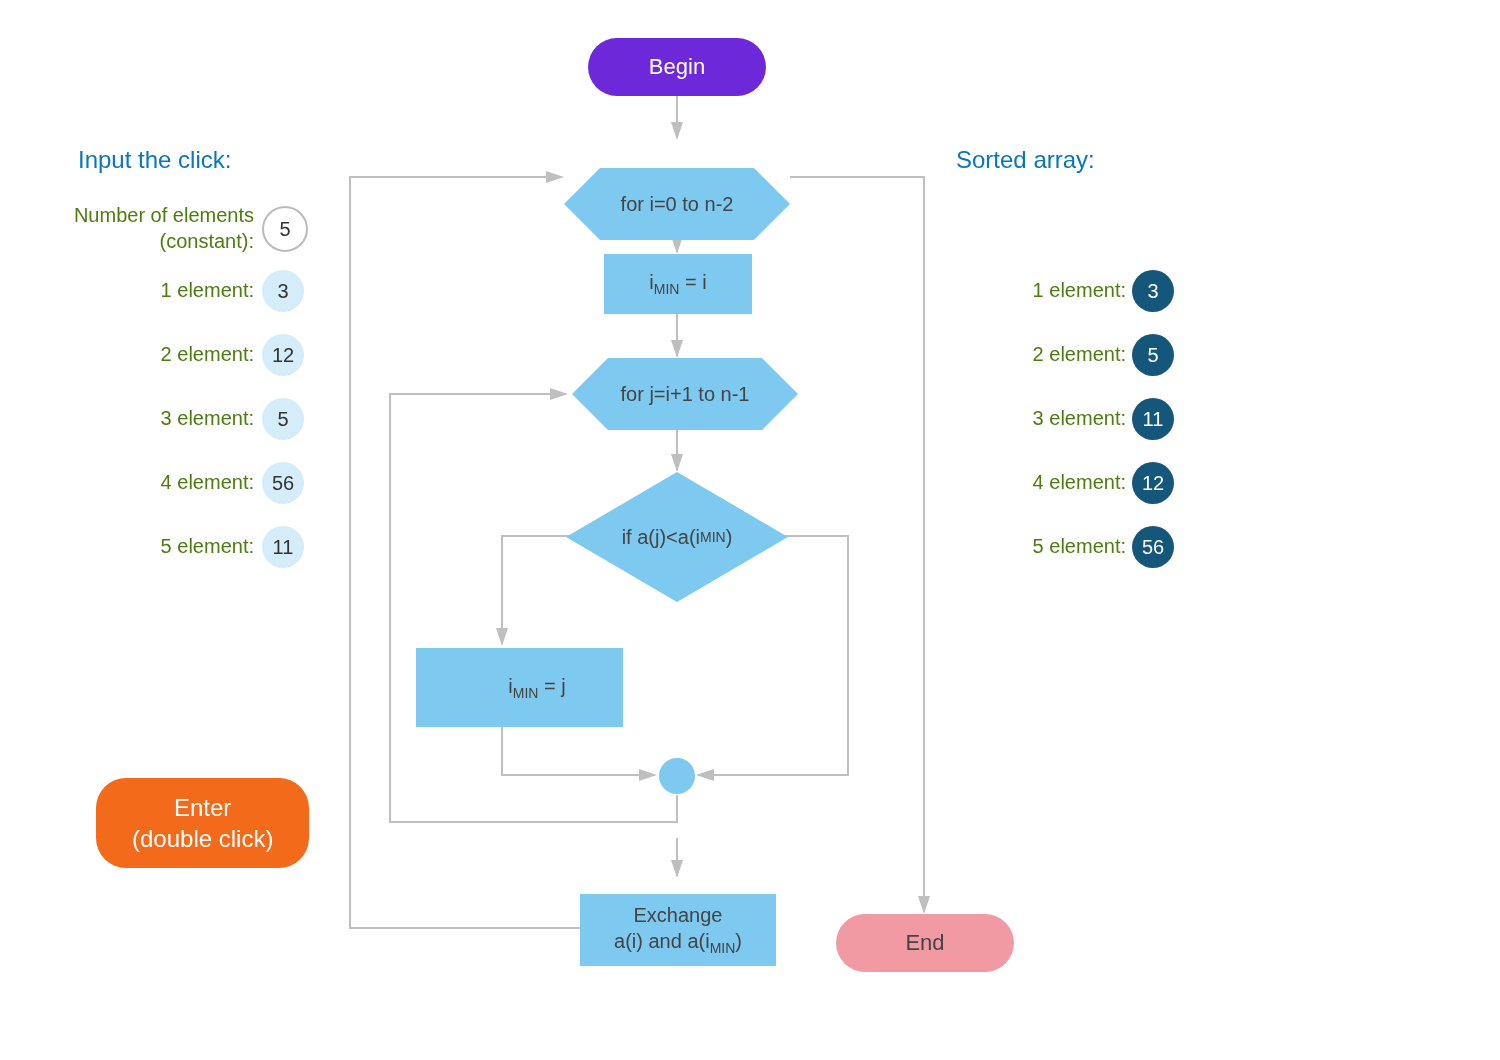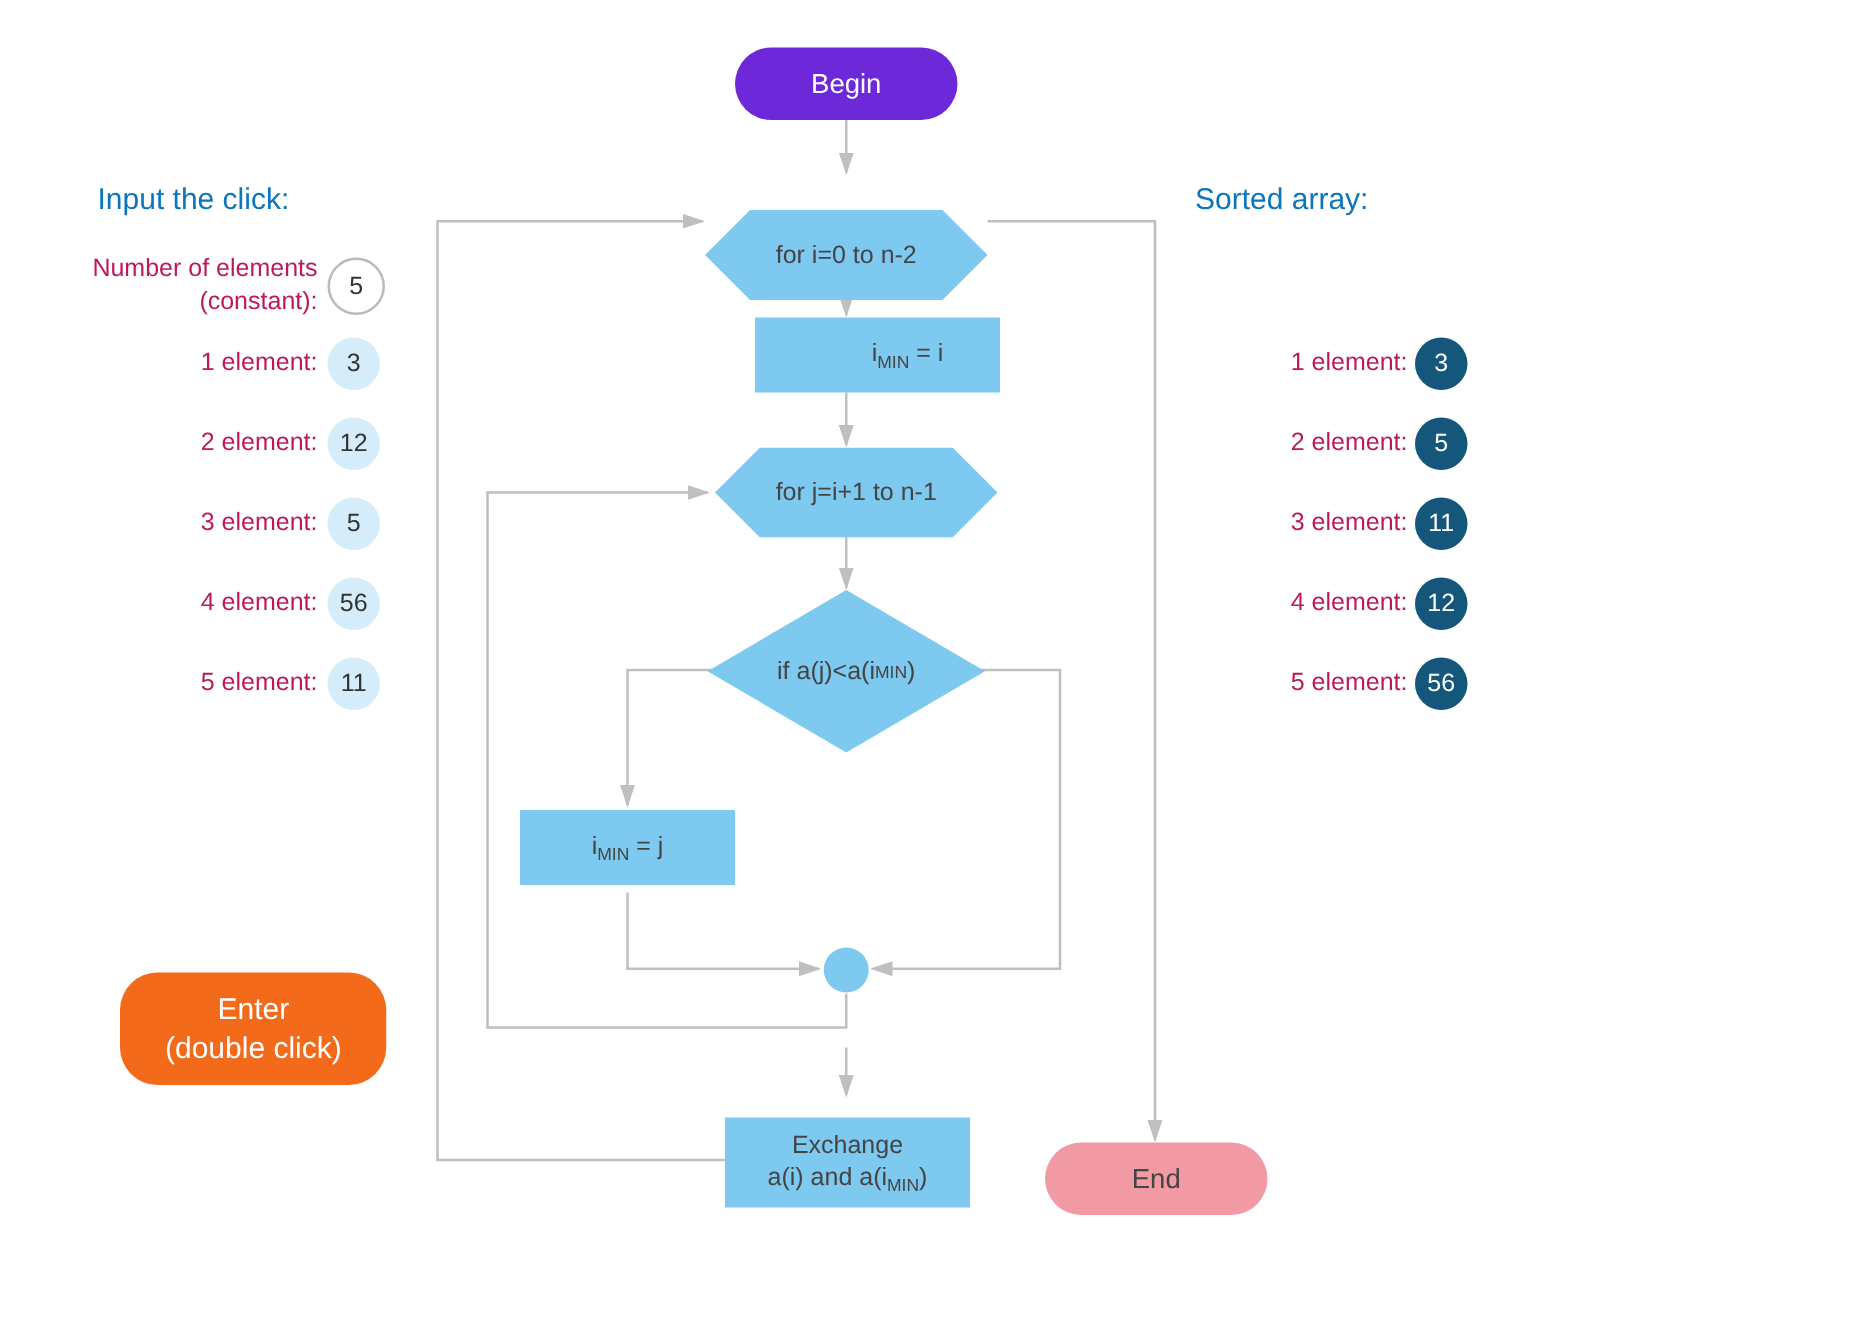--- a/index.html
+++ b/index.html
@@ -11,21 +11,21 @@
     height: 1060px;
     position: relative;
     box-sizing: border-box;
   }
   .title {
     color: #0a76bb;
     font-size: 24px;
     position: absolute;
   }
   .label {
-    color: #be185d;
+    color: #4d7c0f;
     font-size: 20px;
     text-align: right;
     position: absolute;
   }
   .circle {
     width: 42px;
     height: 42px;
     border-radius: 50%;
     display: flex;
     align-items: center;
@@ -203,39 +203,39 @@
 
 <div class="terminator green" style="left:588px; top:38px;">Begin</div>
 
 <div class="hexagon" style="left:564px; top:140px; width:226px; height:72px;margin-top:28px;">
   <svg class="hex-shape" viewBox="0 0 226 72" preserveAspectRatio="none">
       <polygon points="36,0 190,0 226,36 190,72 36,72 0,36" fill="#7ec9ef"></polygon>
     </svg>
   <div class="hex-label">for i=0 to n-2</div>
 </div>
 
-<div class="process" style="left:604px; top:254px; width:148px; height:60px;padding-left:48px;">
+<div class="process" style="left:604px; top:254px; width:148px; height:60px;">
   <span>i<sub>MIN</sub> = i</span>
 </div>
 
 <div class="hexagon" style="left:572px; top:358px; width:226px; height:72px;">
   <svg class="hex-shape" viewBox="0 0 226 72" preserveAspectRatio="none">
       <polygon points="36,0 190,0 226,36 190,72 36,72 0,36" fill="#7ec9ef"></polygon>
     </svg>
   <div class="hex-label">for j=i+1 to n-1</div>
 </div>
 
 <div class="diamond" style="left:566px; top:472px; width:222px; height:130px;text-align:right;">
   <svg viewBox="0 0 222 130" preserveAspectRatio="none" style="width:100%;height:100%;">
       <polygon points="111,0 222,65 111,130 0,65" fill="#7ec9ef"></polygon>
     </svg>
   <div class="diamond-label">if a(j)&lt;a(i<sub>MIN</sub>)</div>
 </div>
 
-<div class="process" style="left:416px; top:648px; width:172px; height:60px;">
+<div class="process" style="left:416px; top:648px; width:172px; height:79px;padding-left:35px;">
   <span>i<sub>MIN</sub> = j</span>
 </div>
 
 <div class="small-circle" style="left:659px; top:758px;"></div>
 
 <div class="process" style="left:580px; top:878px; width:196px; height:72px; flex-direction:column; line-height:1.3;margin-top:16px;">
   <span style="text-align:center;">Exchange<br>a(i) and a(i<sub>MIN</sub>)</span>
 </div>
 
 <div class="terminator pink" style="left:836px; top:914px;">End</div>

